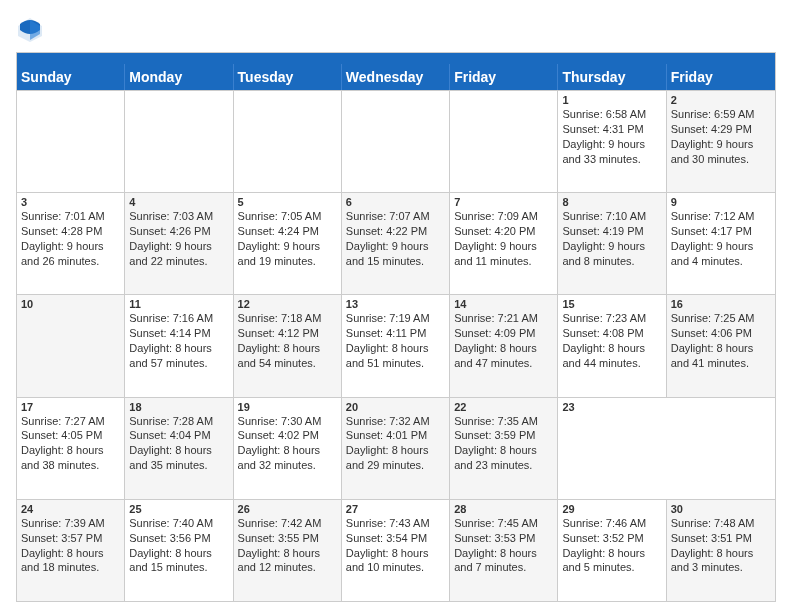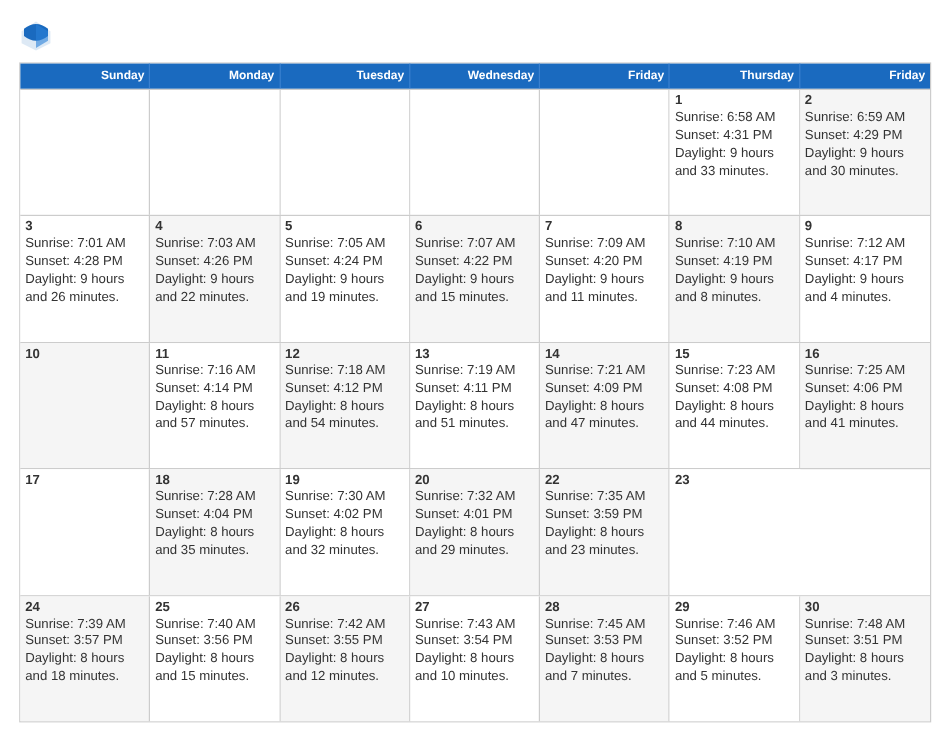--- a/index.html
+++ b/index.html
@@ -66,25 +66,26 @@
       flex-direction: column;
       border: 1px solid #ccc;
     }
     .cal-header-row {
       display: grid;
       grid-template-columns: repeat(7, 1fr);
       background: #1a6abf;
     }
     .cal-header-cell {
       color: #fff;
-      font-size: 10px;
+      font-size: 14px;
       font-weight: bold;
       padding: 5px 4px;
-      text-align: right;
+      text-align: left;
       border-right: 1px solid #3a80cf;
+      margin-top: 11px;
     }
     .cal-header-cell:last-child { border-right: none; }
     .cal-body {
       flex: 1;
       display: flex;
       flex-direction: column;
     }
     .cal-row {
       display: grid;
       grid-template-columns: repeat(7, 1fr);
@@ -248,20 +249,23 @@
           <div class="cal-cell alt">
             <span class="cell-day">16</span>
             <div class="cell-info">Sunrise: 7:25 AM
 Sunset: 4:06 PM
 Daylight: 8 hours and 41 minutes.</div>
           </div>
         </div>
         <div class="cal-row">
           <div class="cal-cell">
             <span class="cell-day">17</span>
+            <div class="cell-info">Sunrise: 7:27 AM
+Sunset: 4:05 PM
+Daylight: 8 hours and 38 minutes.</div>
           </div>
           <div class="cal-cell alt">
             <span class="cell-day">18</span>
             <div class="cell-info">Sunrise: 7:28 AM
 Sunset: 4:04 PM
 Daylight: 8 hours and 35 minutes.</div>
           </div>
           <div class="cal-cell">
             <span class="cell-day">19</span>
             <div class="cell-info">Sunrise: 7:30 AM

